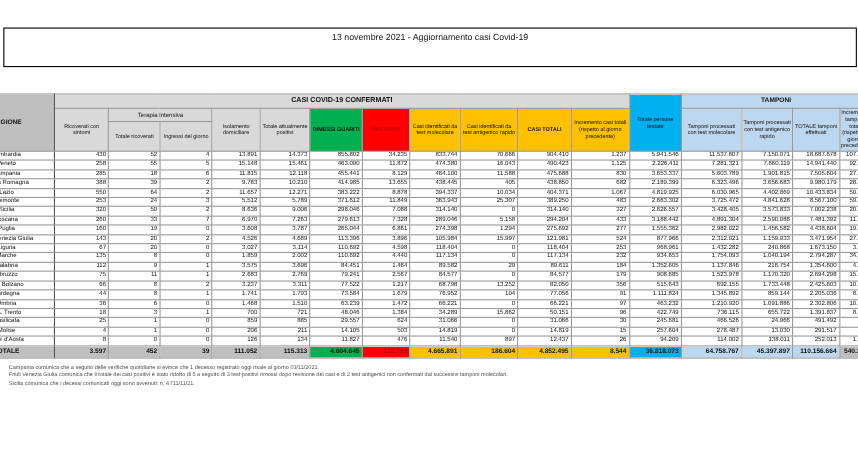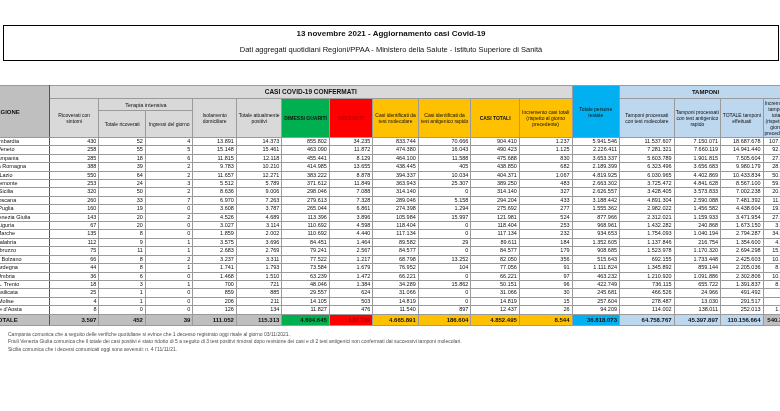--- a/index.html
+++ b/index.html
@@ -2,21 +2,21 @@
 <html><head>
 <meta charset="utf-8">
 <style>
   html,body{margin:0;padding:0}
   body{width:780px;height:411px;overflow:hidden;position:relative;background:#fff;
        font-family:"Liberation Sans","DejaVu Sans",sans-serif;color:#111}
 
   
   .topbox{position:absolute;left:3px;top:25px;width:776px;height:36px;
           border:1.5px solid #000;box-sizing:border-box;text-align:center}
-  .topbox .l1{font-size:8px;line-height:16px;font-weight:700}
+  .topbox .l1{font-size:8px;line-height:16px;font-weight:400}
   .topbox .l2{font-size:7.5px;line-height:15px}
 
   
   table{position:absolute;top:85px;left:-38px;width:830px;border-collapse:collapse;
         table-layout:fixed;font-size:5.5px;color:#111;border:1.2px solid #000}
   td,th{border:0.5px solid #9a9a9a;padding:0 2px;overflow:hidden;box-sizing:border-box}
   th{font-weight:400;white-space:normal;padding:0 1px;vertical-align:middle;font-size:5px;line-height:6px}
   td{white-space:nowrap;height:7.4px;line-height:7.4px}
   .num{text-align:right}
   .b{font-weight:700}
@@ -40,21 +40,20 @@
   th.regcell{border-right:0.8px solid #555}
 
   
   .footnotes{position:absolute;left:8px;top:331px;font-size:5px;line-height:7.4px;color:#4d4d4d;white-space:nowrap}
 </style>
 </head>
 <body>
 
 <div class="topbox">
   <div class="l1">13 novembre 2021 - Aggiornamento casi Covid-19</div>
-  <div class="l2">Dati aggregati quotidiani Regioni/PPAA - Ministero della Salute - Istituto Superiore di Sanità</div>
 </div>
 
 <table>
   <colgroup>
     <col style="width:86px">
       <col style="width:49px">
       <col style="width:46px">
       <col style="width:47px">
     <col style="width:43px">
       <col style="width:45px">

